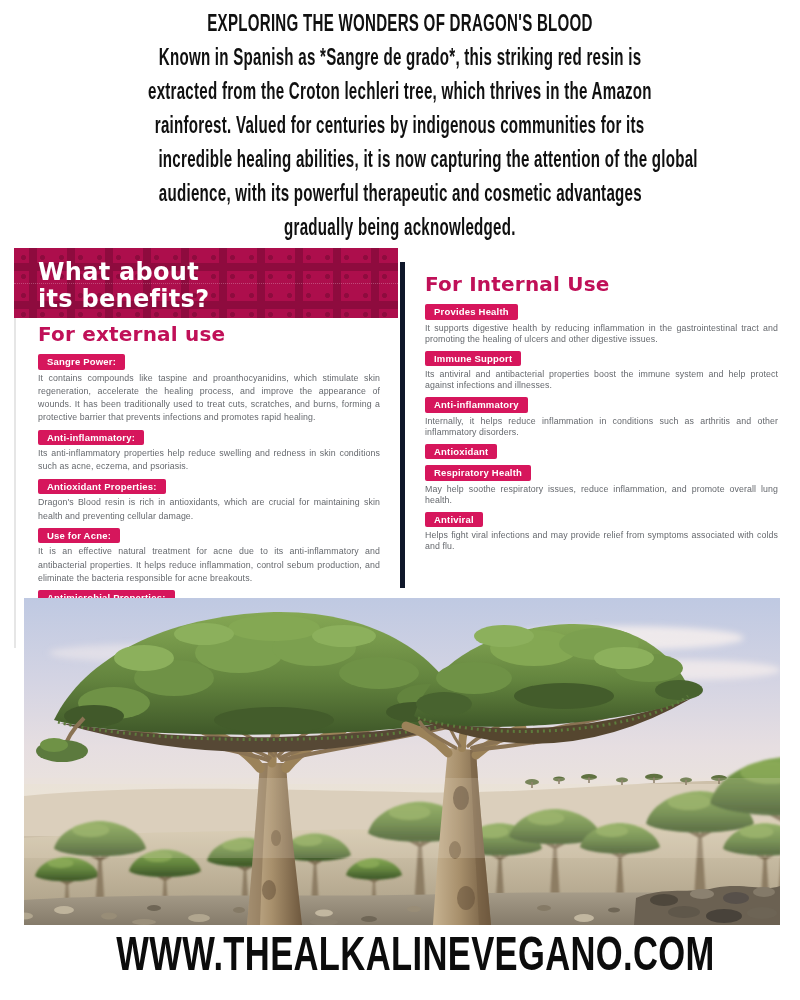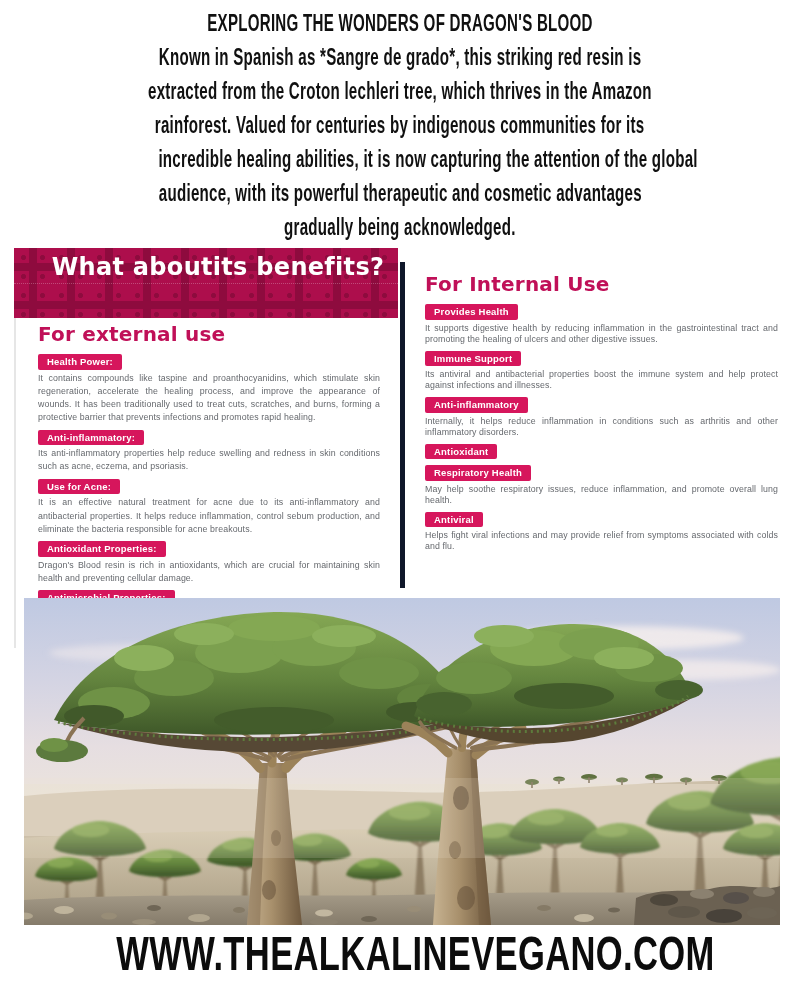--- a/index.html
+++ b/index.html
@@ -10,21 +10,21 @@
   
   .top-header{position:absolute;top:6px;left:0;width:800px;text-align:center;}
   .hline{height:34px;line-height:34px;font-weight:bold;font-size:24px;color:#101010;
          letter-spacing:.4px;}
   .condense{display:inline-block;white-space:nowrap;transform:scaleX(.63);transform-origin:50% 50%;}
 
   
   .left-panel{position:absolute;left:14px;top:248px;width:384px;}
   .panel-head{
     position:relative;height:70px;box-sizing:border-box;padding:6px 0 0 24px;
-    display:flex;justify-content:center;
+    display:flex;flex-direction:column;justify-content:center;
     background-color:#ad0e4c;
     background-image:
       radial-gradient(circle at 9.5px 9.5px, #8e0b3e 2.2px, rgba(0,0,0,0) 2.9px),
       linear-gradient(0deg, rgba(0,0,0,0) 15px, #8e0b3e 15px, #8e0b3e 23px, rgba(0,0,0,0) 23px),
       linear-gradient(90deg, rgba(0,0,0,0) 15px, #8e0b3e 15px, #8e0b3e 23px, rgba(0,0,0,0) 23px);
     background-size:19px 19px,38px 38px,38px 38px;
   }
   .panel-head::after{content:"";position:absolute;left:0;right:0;top:50%;
     border-top:1px dotted rgba(255,255,255,.25);}
   .panel-title-line{position:relative;color:#fff;font-family:"DejaVu Sans",sans-serif;
@@ -65,34 +65,34 @@
 
 <section class="left-panel">
   <div class="panel-head">
     <div class="panel-title-line">What about</div>
     <div class="panel-title-line">its benefits?</div>
   </div>
   <div class="left-body">
     <div class="col-heading">For external use</div>
 
     <div class="item">
-      <span class="pill">Health Power:</span>
+      <span class="pill">Sangre Power:</span>
       <p class="desc">It contains compounds like taspine and proanthocyanidins, which stimulate skin regeneration, accelerate the healing process, and improve the appearance of wounds. It has been traditionally used to treat cuts, scratches, and burns, forming a protective barrier that prevents infections and promotes rapid healing.</p>
     </div>
     <div class="item">
       <span class="pill">Anti-inflammatory:</span>
       <p class="desc">Its anti-inflammatory properties help reduce swelling and redness in skin conditions such as acne, eczema, and psoriasis.</p>
     </div>
     <div class="item">
+      <span class="pill">Antioxidant Properties:</span>
+      <p class="desc">Dragon's Blood resin is rich in antioxidants, which are crucial for maintaining skin health and preventing cellular damage.</p>
+    </div>
+    <div class="item">
       <span class="pill">Use for Acne:</span>
       <p class="desc">It is an effective natural treatment for acne due to its anti-inflammatory and antibacterial properties. It helps reduce inflammation, control sebum production, and eliminate the bacteria responsible for acne breakouts.</p>
-    </div>
-    <div class="item">
-      <span class="pill">Antioxidant Properties:</span>
-      <p class="desc">Dragon's Blood resin is rich in antioxidants, which are crucial for maintaining skin health and preventing cellular damage.</p>
     </div>
     <div class="item">
       <span class="pill">Antimicrobial Properties:</span>
       <p class="desc">The resin contains natural compounds that can inhibit the growth of bacteria, viruses, and fungi. These properties help protect the skin from infections and support wound healing.</p>
     </div>
   </div>
 </section>
 
 <section class="right-panel">
   <div class="col-heading">For Internal Use</div>

